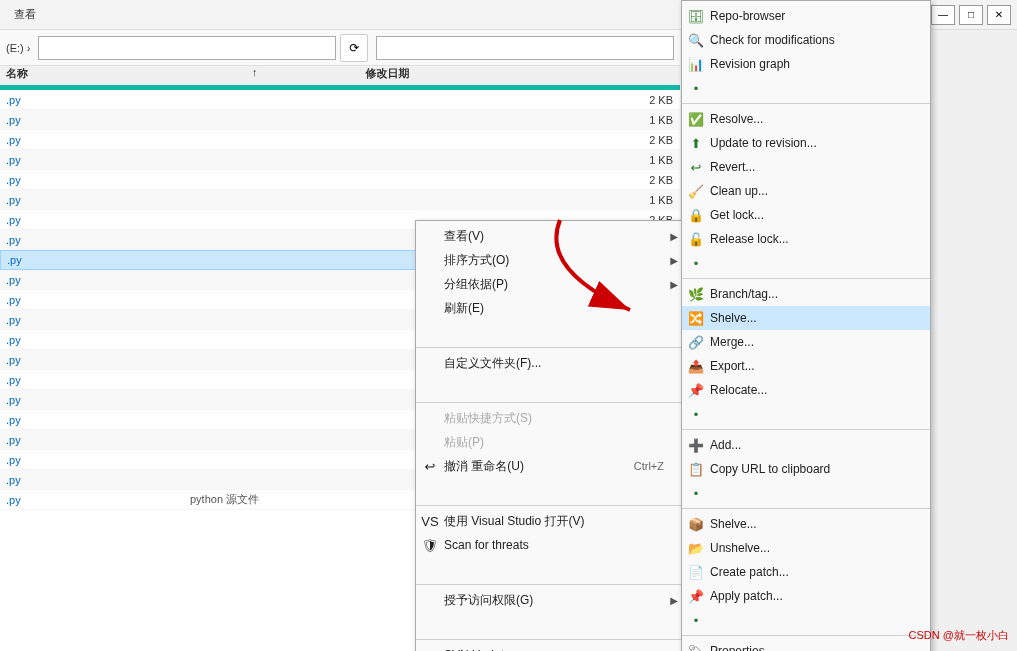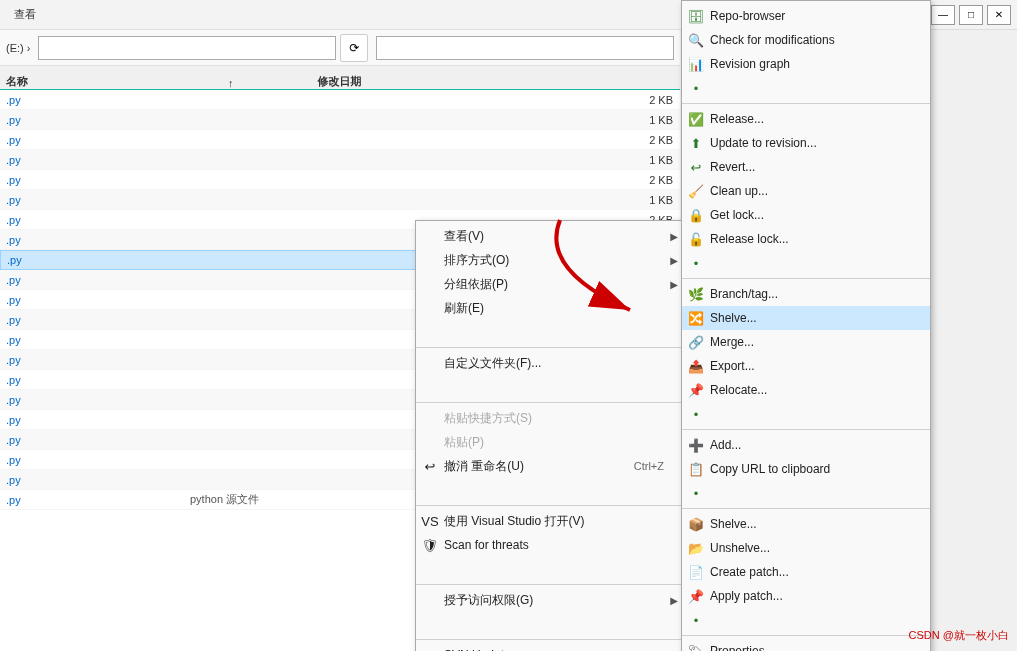--- a/index.html
+++ b/index.html
@@ -58,27 +58,28 @@
       height: 24px;
       border: 1px solid #aaa;
       background: #fff;
       padding: 0 6px;
       font-size: 11px;
     }
 
     .explorer-header {
       height: 24px;
       background: #f0f0f0;
-      border-bottom: 1px solid #14b8a6;
+      border-bottom: 5px solid #14b8a6;
       display: flex;
-      align-items: flex-end;
+      align-items: flex-start;
       padding: 0 6px;
       font-size: 11px;
       color: #333;
       font-weight: bold;
+      gap: 24px;
     }
 
     .file-row {
       height: 20px;
       display: flex;
       align-items: center;
       padding: 0 6px;
       border-bottom: 1px solid #f5f5f5;
       font-size: 11px;
       color: #333;
@@ -420,21 +421,21 @@
       <span class="menu-icon" style="color: rgb(42, 122, 42); font-size: 13px;">📊</span>
       <span>Revision graph</span>
     </div>
     <div class="menu-item">
       <span class="menu-icon" style="color: rgb(42, 122, 42); font-size: 13px;">•</span>
       <span></span>
     </div>
     <div class="menu-separator"></div>
     <div class="menu-item">
       <span class="menu-icon" style="color: rgb(42, 122, 42); font-size: 13px;">✅</span>
-      <span>Release...</span>
+      <span>Resolve...</span>
     </div>
     <div class="menu-item">
       <span class="menu-icon" style="color: rgb(42, 122, 42); font-size: 13px;">⬆</span>
       <span>Update to revision...</span>
     </div>
     <div class="menu-item">
       <span class="menu-icon" style="color: rgb(42, 122, 42); font-size: 13px;">↩</span>
       <span>Revert...</span>
     </div>
     <div class="menu-item">

